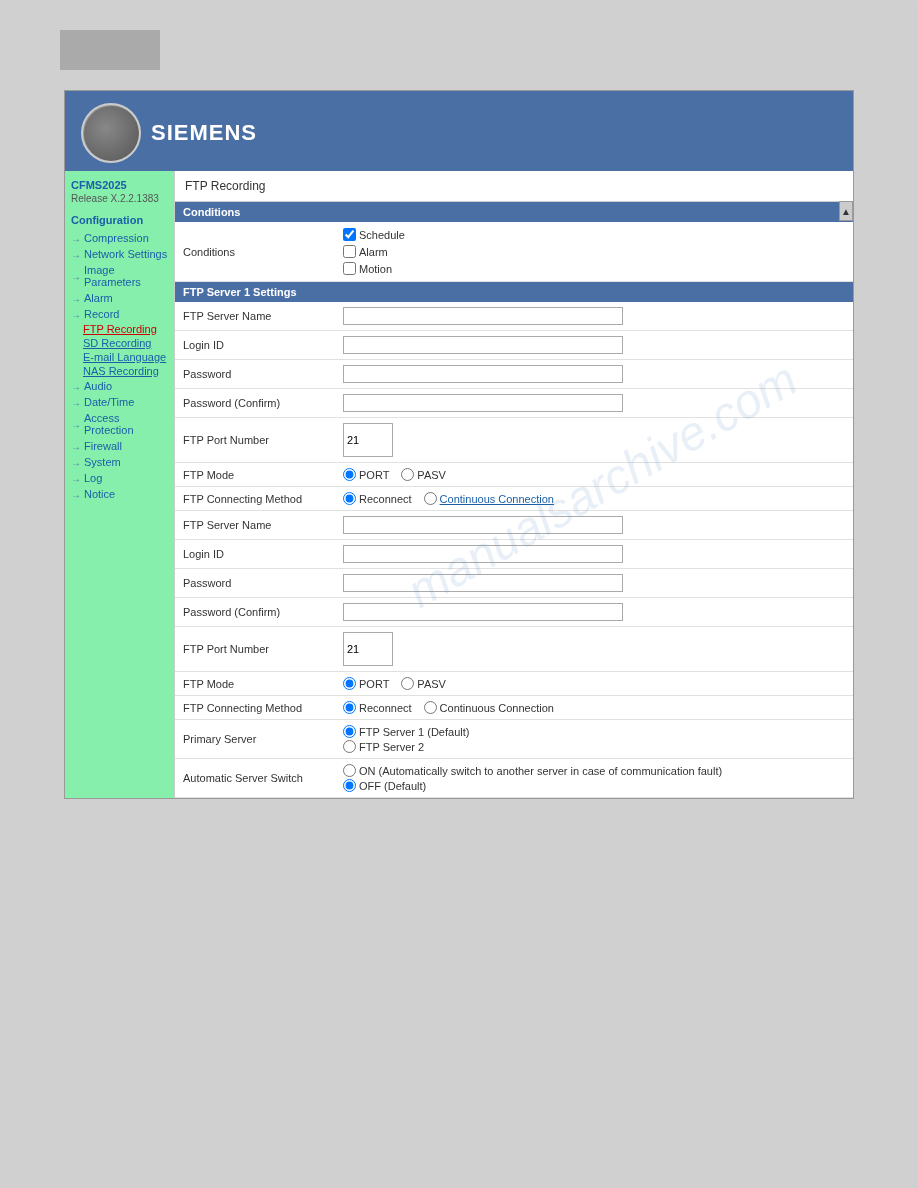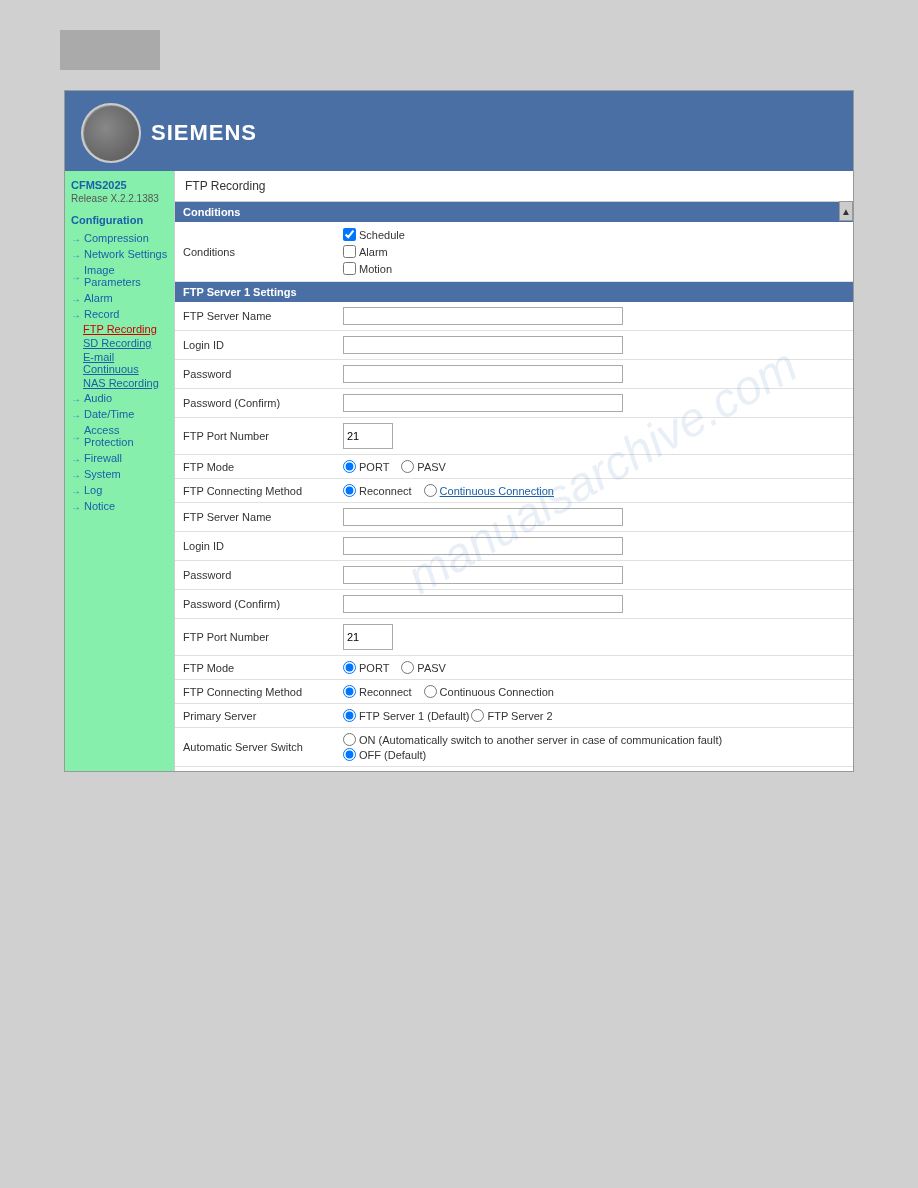--- a/index.html
+++ b/index.html
@@ -223,21 +223,21 @@
       width: 280px;
       height: 18px;
       border: 1px solid #aaa;
       padding: 1px 3px;
       font-size: 11px;
       background: #fff;
     }
 
     .form-input-short {
       width: 50px;
-      height: 26px;
+      height: 34px;
       border: 1px solid #aaa;
       padding: 1px 3px;
       font-size: 11px;
       background: #fff;
     }
 
     .radio-group {
       display: flex;
       align-items: center;
       gap: 12px;
@@ -326,21 +326,21 @@
         <div class="sidebar-item">
           <span class="sidebar-arrow">→</span>
           <span>Alarm</span>
         </div>
         <div class="sidebar-item">
           <span class="sidebar-arrow">→</span>
           <span>Record</span>
         </div>
         <div class="sidebar-subitem active">FTP Recording</div>
         <div class="sidebar-subitem">SD Recording</div>
-        <div class="sidebar-subitem">E-mail Continuous</div>
+        <div class="sidebar-subitem">E-mail Language</div>
         <div class="sidebar-subitem">NAS Recording</div>
 
         <div class="sidebar-item">
           <span class="sidebar-arrow">→</span>
           <span>Audio</span>
         </div>
         <div class="sidebar-item">
           <span class="sidebar-arrow">→</span>
           <span>Date/Time</span>
         </div>
@@ -528,21 +528,21 @@
             </td>
           </tr>
         </tbody>
           </table>
 
         <table class="form-table">
           <tbody>
               <tr>
             <td>Primary Server</td>
             <td>
-              <div style="display:flex;flex-direction:row;gap:2px;">
+              <div style="display:flex;flex-direction:column;gap:2px;">
                 <label class="radio-item">
                   <input type="radio" name="primary_server" checked="" style="">
                   <span>FTP Server 1 (Default)</span>
                 </label>
                 <label class="radio-item">
                   <input type="radio" name="primary_server" style="">
                   <span>FTP Server 2</span>
                 </label>
               </div>
             </td>

